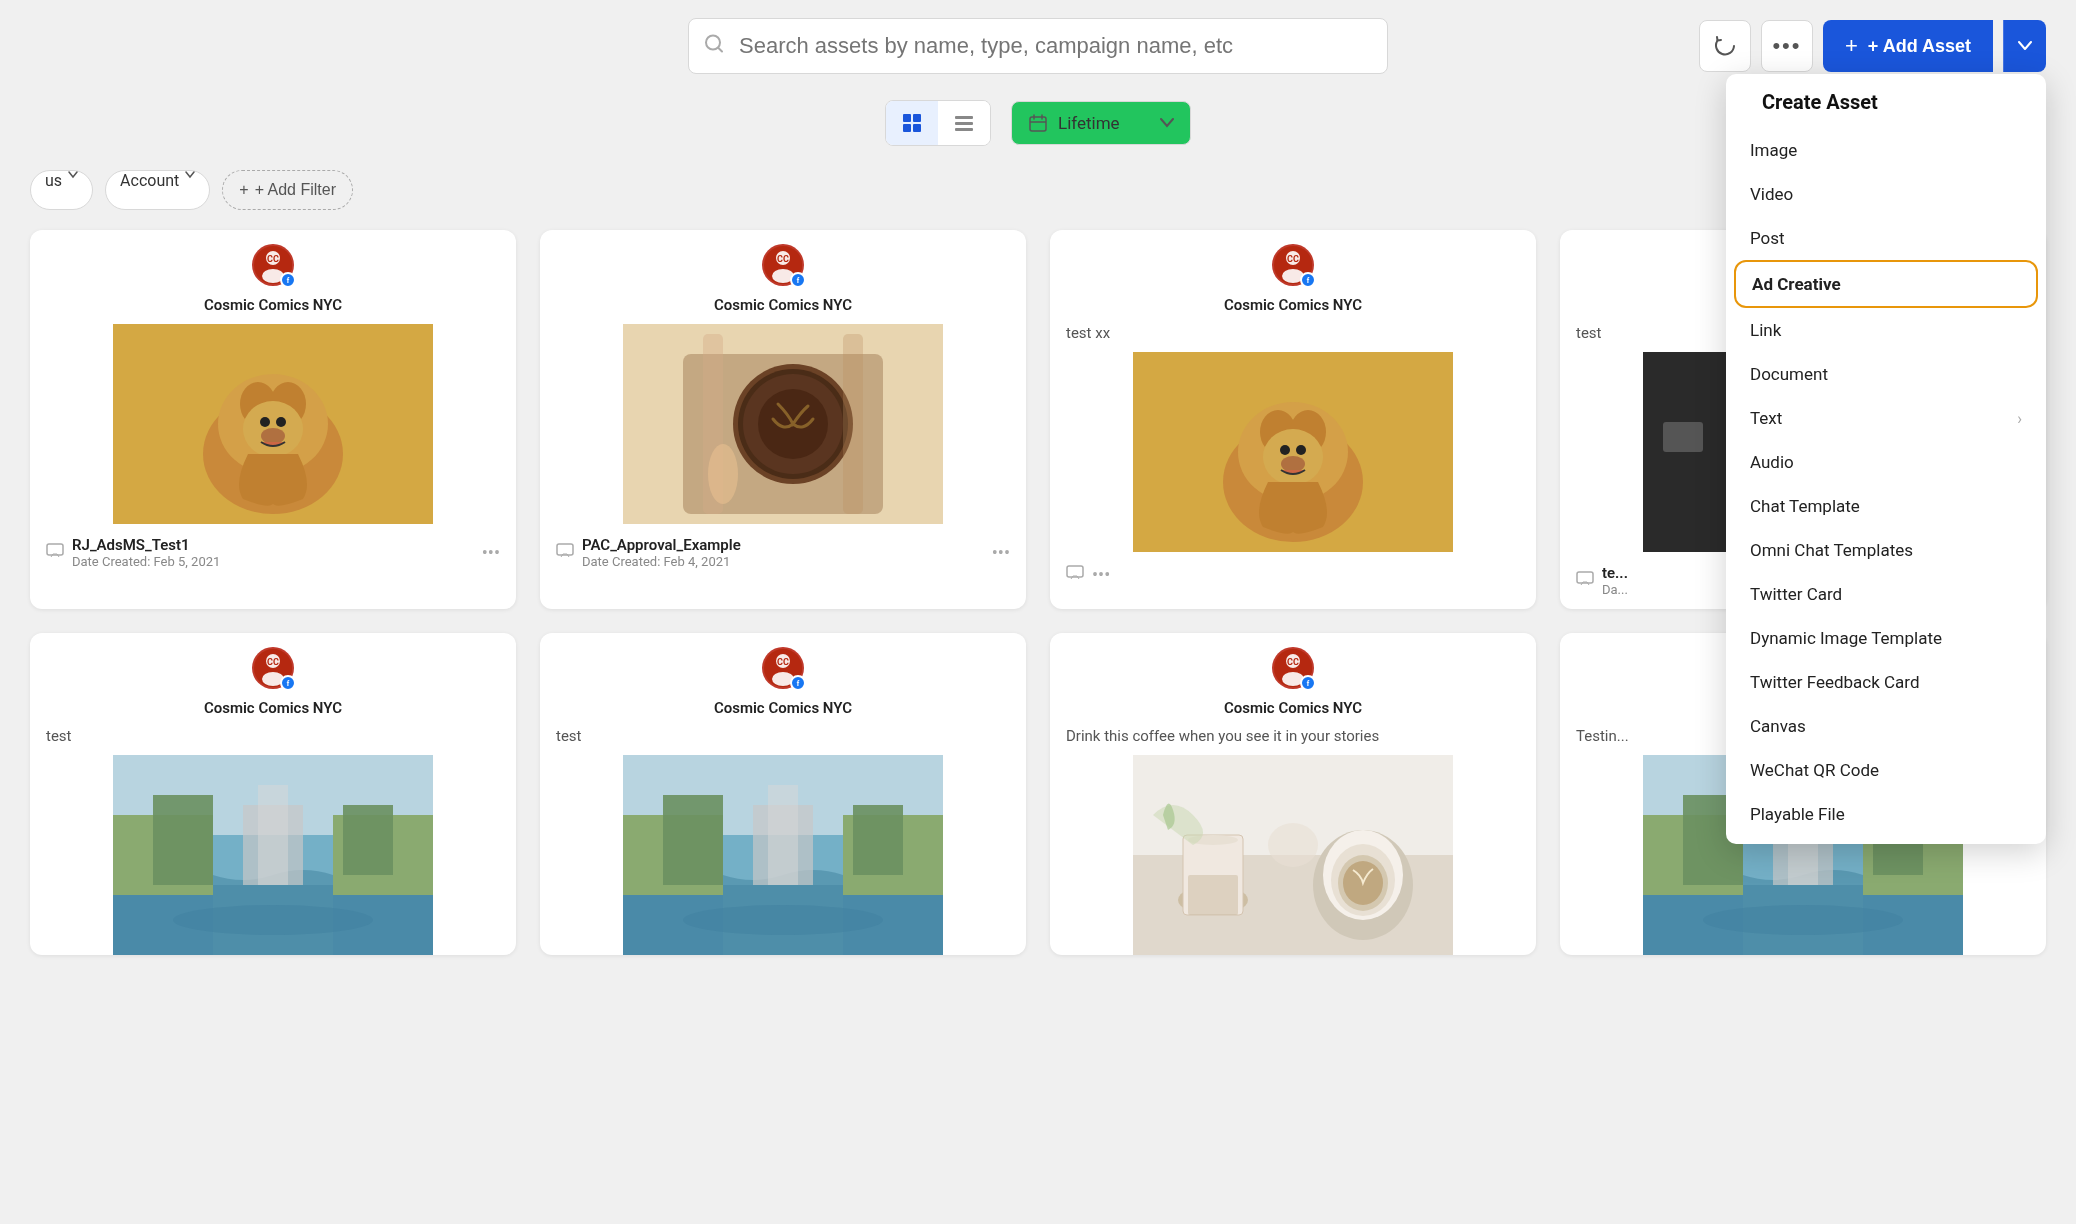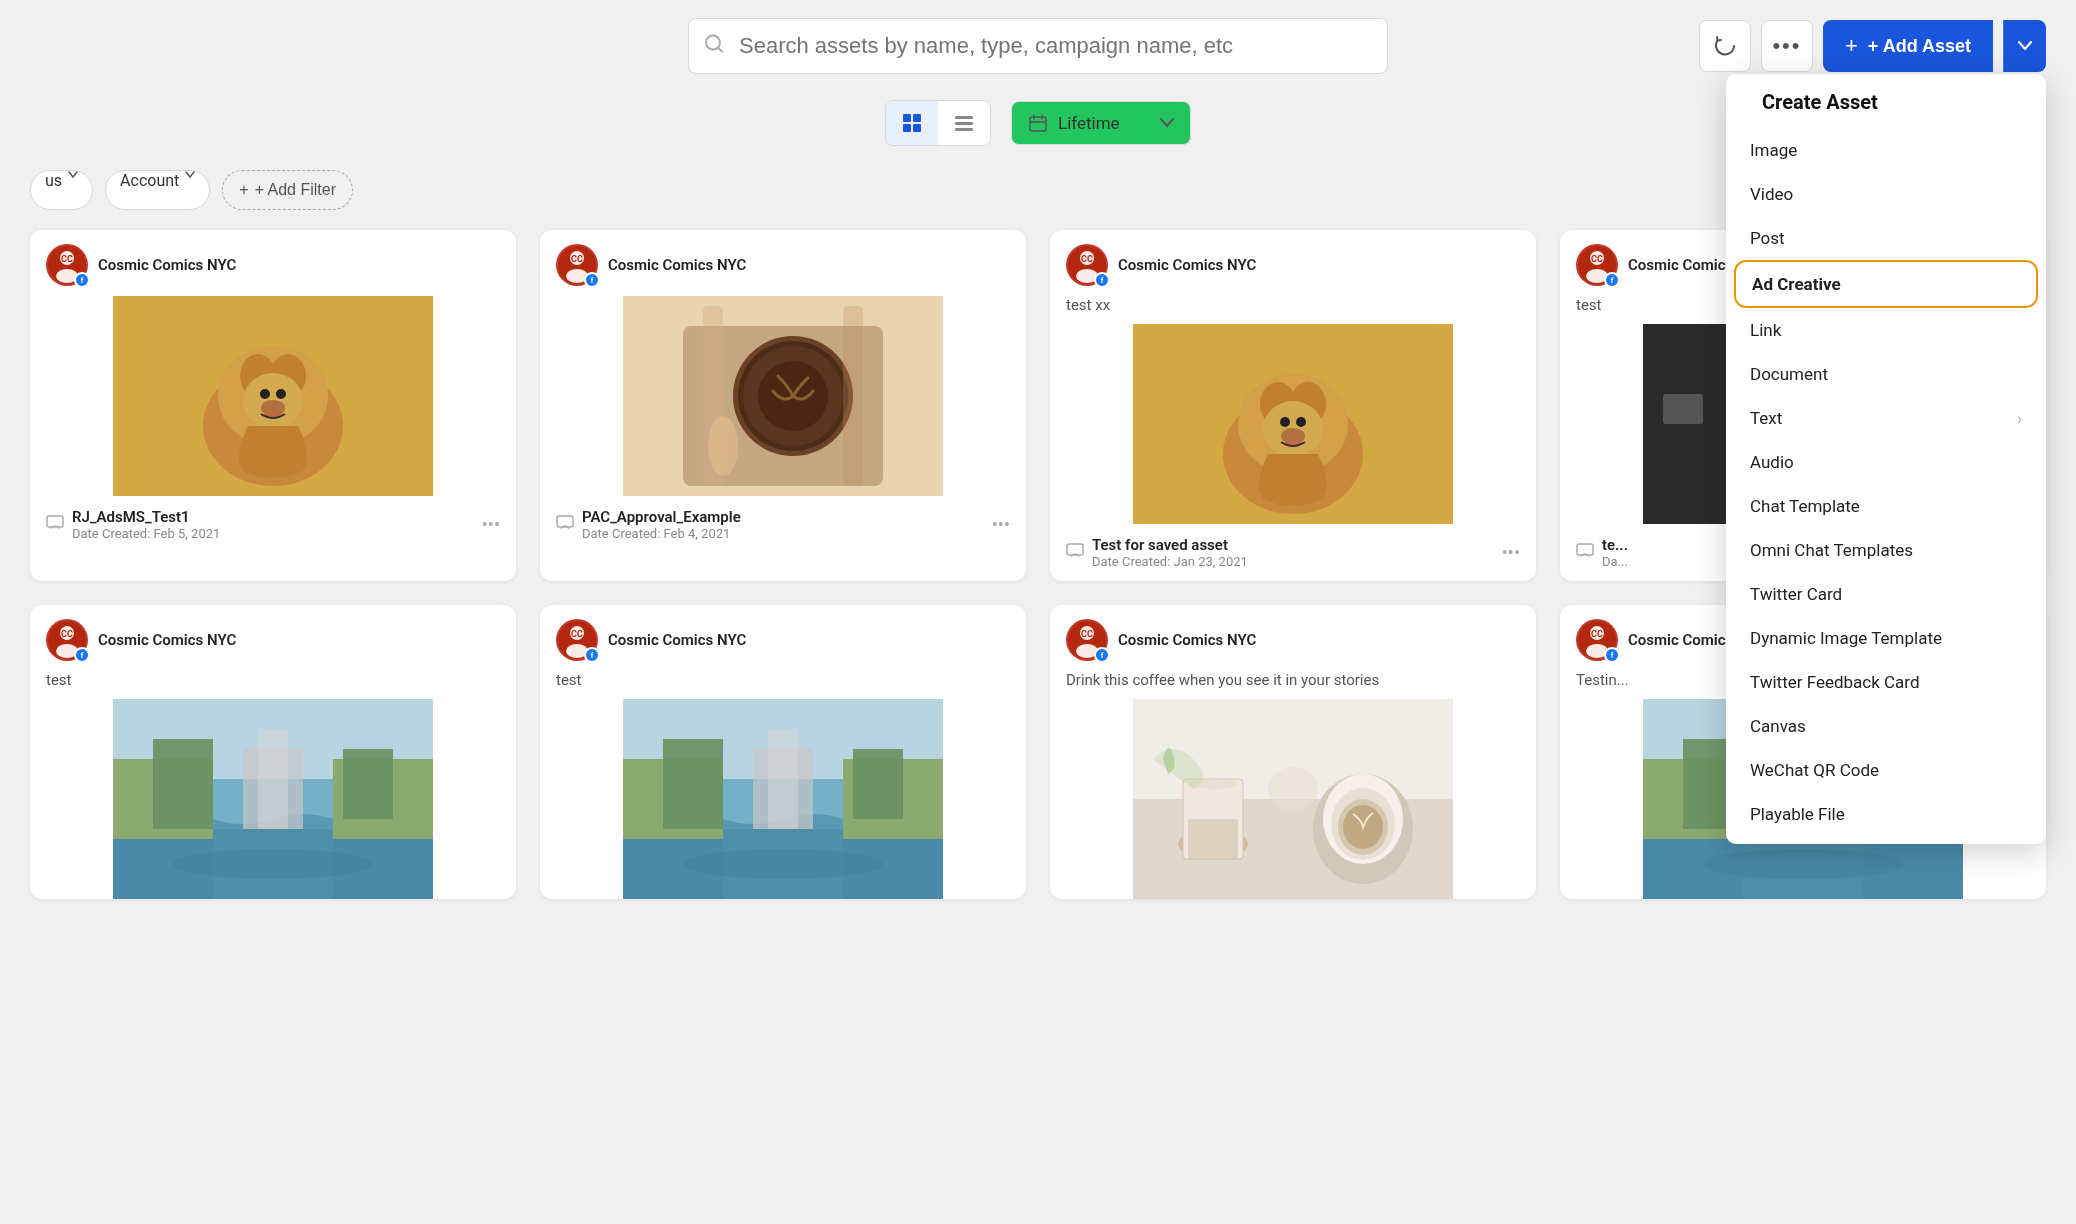--- a/index.html
+++ b/index.html
@@ -194,20 +194,21 @@
       border-radius: 12px;
       overflow: hidden;
       box-shadow: 0 1px 4px rgba(0,0,0,0.08);
     }
 
     .asset-card-header {
       display: flex;
       align-items: center;
       gap: 10px;
       padding: 14px 16px 10px 16px;
+      flex-direction: column;
     }
 
     .brand-avatar {
       width: 42px;
       height: 42px;
       border-radius: 50%;
       background: #c0392b;
       display: flex;
       align-items: center;
       justify-content: center;
@@ -564,24 +565,20 @@
     <path d="M135 130 Q120 160 130 175 Q155 185 160 180 Q165 185 190 175 Q200 160 185 130" fill="#c08030"></path>
   </svg>
 
     <div class="asset-card-footer">
       <span class="msg-icon">
         <svg width="18" height="16" viewBox="0 0 18 16" fill="none">
           <rect x="1" y="1" width="16" height="11" rx="2" stroke="#aaa" stroke-width="1.5"></rect>
           <path d="M5 14 L7 11 L11 11 L13 14" stroke="#aaa" stroke-width="1" fill="none"></path>
         </svg>
       </span>
-      <div class="asset-meta">
-        <div class="asset-name">Test for saved asset</div>
-        <div class="asset-date">Date Created: Jan 23, 2021</div>
-      </div>
       <span class="asset-more">•••</span>
     </div>
 
   </div>
     <div class="asset-card">
     <div class="asset-card-header">
       <div class="brand-avatar">
         <div class="avatar-inner">
           <svg width="38" height="38" viewBox="0 0 38 38">
             <circle cx="19" cy="19" r="19" fill="#b52810"></circle>

